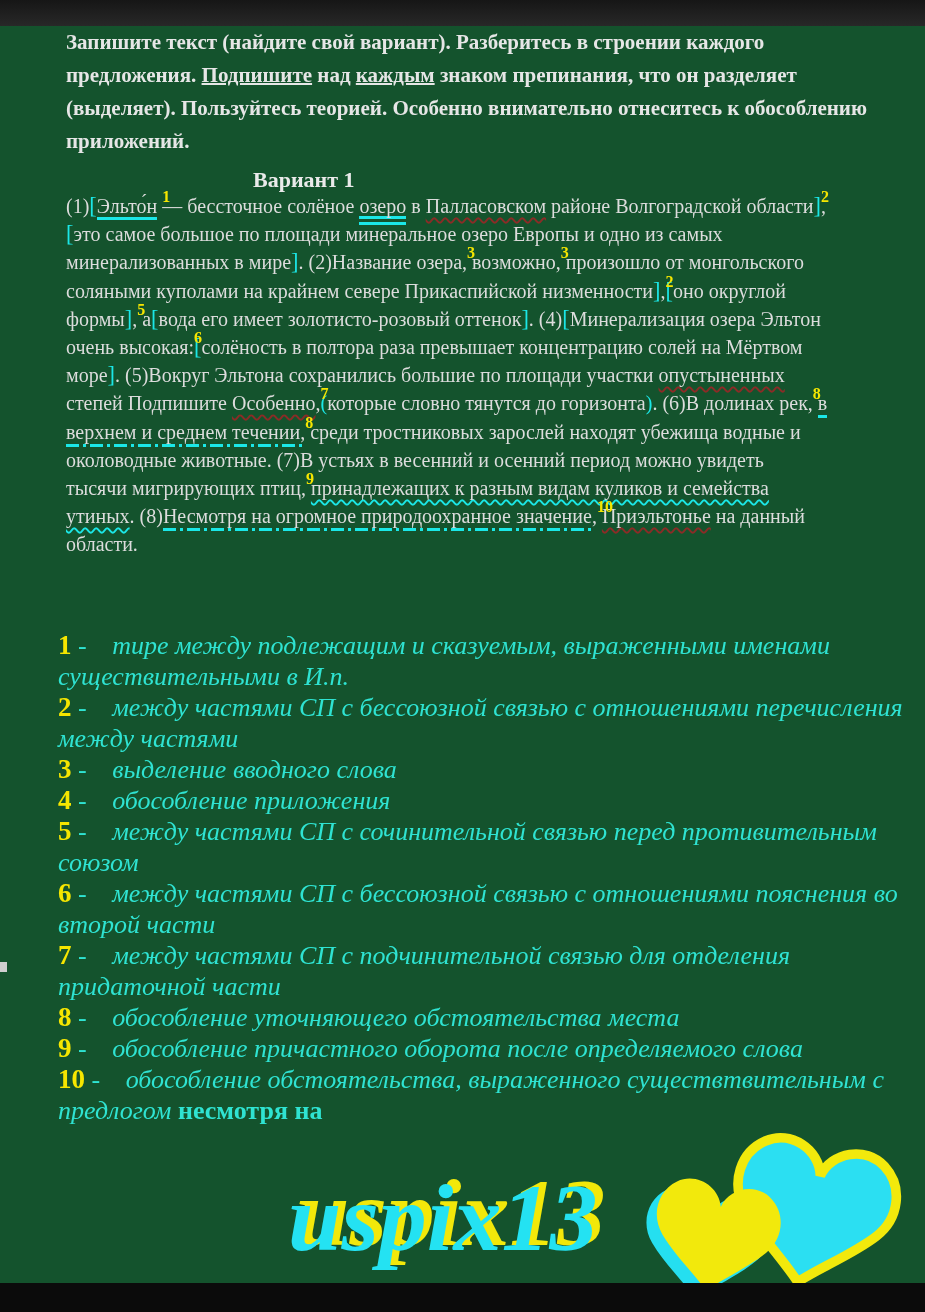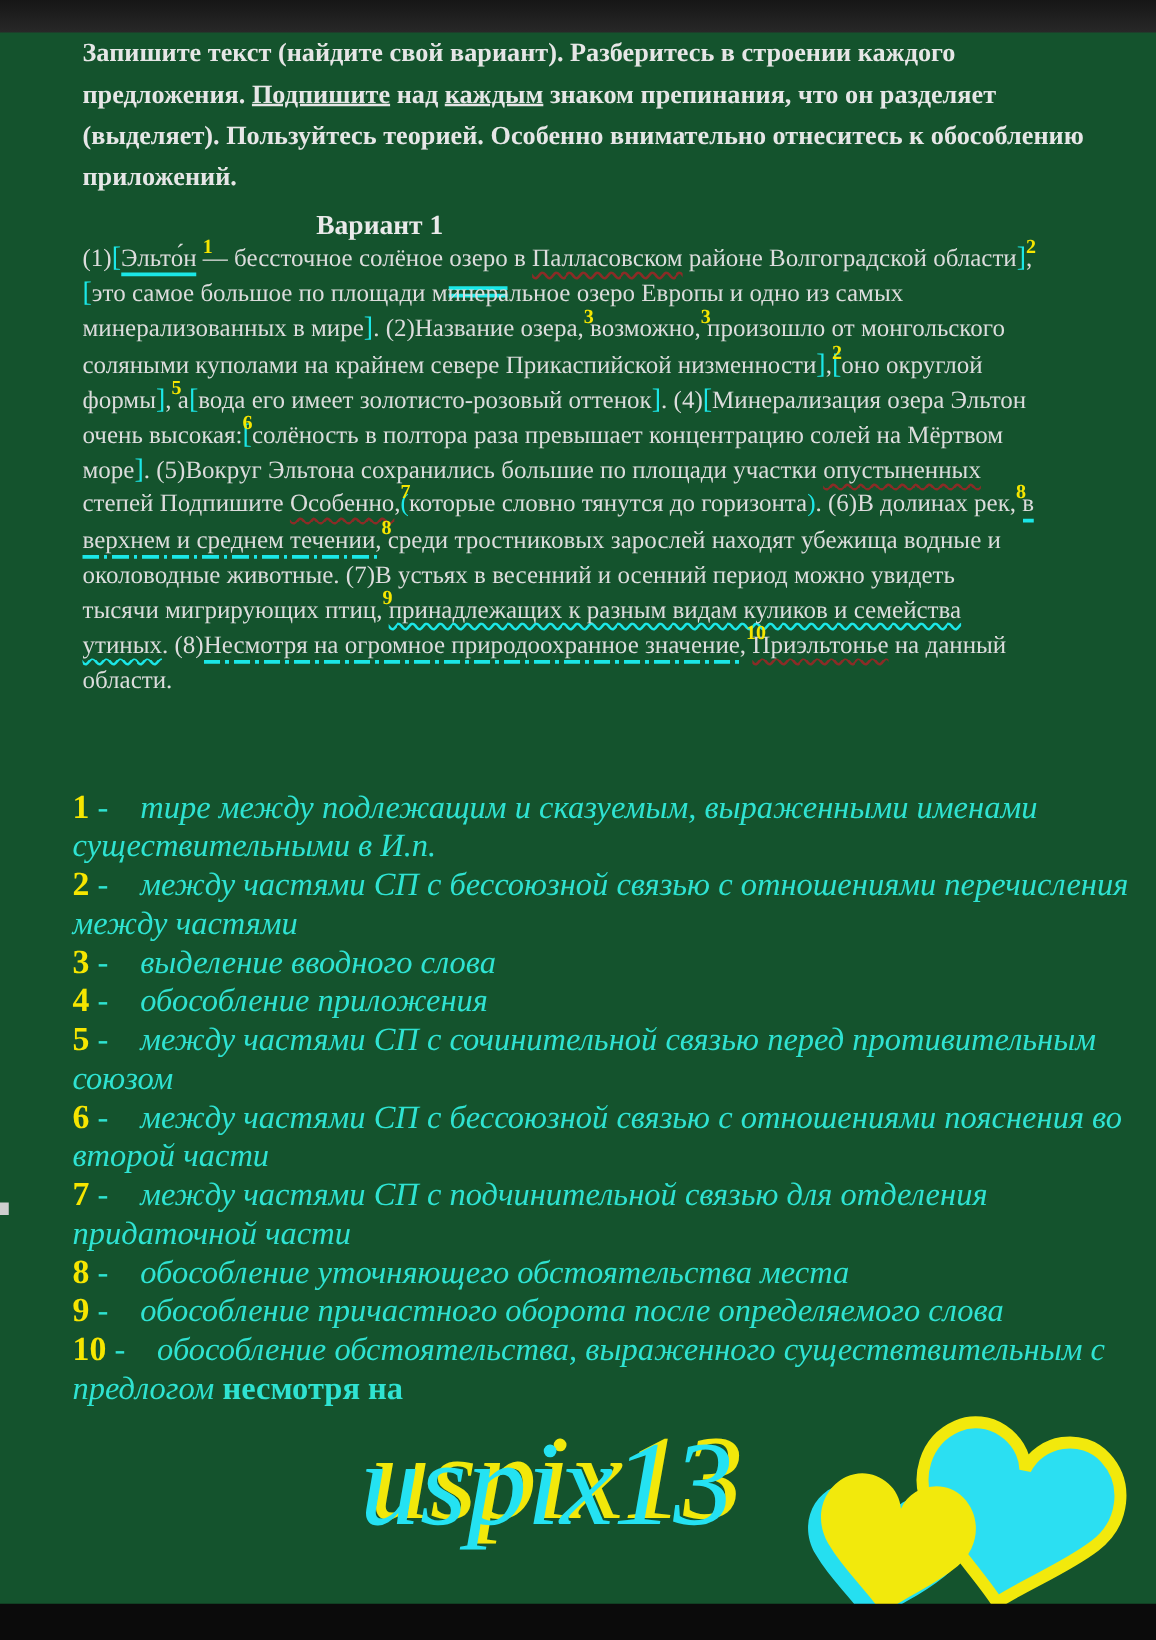--- a/index.html
+++ b/index.html
@@ -20,37 +20,37 @@
             font-size:20px;}
   .tline{white-space:pre;height:28.2px;line-height:28.2px;}
 
   .s-b{color:#1be7e7;font-size:1.12em;}
   .s-p{color:#1be7e7;}
   .s-n{display:inline-block;width:0;overflow:visible;white-space:nowrap;position:relative;
        top:-11px;color:#f6e600;font-weight:bold;font-size:16px;}
   .s-us{background:linear-gradient(#1be7e7,#1be7e7) 0 100%/100% 3px no-repeat;padding-bottom:3px;text-align:center;}
   .s-ud{background:linear-gradient(#1be7e7,#1be7e7) 0 100%/100% 3px no-repeat,
               linear-gradient(#1be7e7,#1be7e7) 0 calc(100% - 6px)/100% 3px no-repeat;
-        padding-bottom:20px;}
+        padding-bottom:8px;}
   .s-uw{text-decoration-line:underline;text-decoration-style:wavy;
         text-decoration-color:#1be7e7;text-decoration-thickness:2px;text-underline-offset:4px;}
   .s-ur{text-decoration-line:underline;text-decoration-style:wavy;
         text-decoration-color:#8c2b26;text-decoration-thickness:2px;text-underline-offset:4px;margin-top:16px;}
   .s-udd{background:repeating-linear-gradient(to right,#1be7e7 0 13px,transparent 13px 17px,
            #1be7e7 17px 20px,transparent 20px 24px) 0 100%/100% 3px no-repeat;padding-bottom:4px;}
 
   .legend{position:absolute;left:58px;top:630px;width:872px;font-size:26px;line-height:31px;}
   .legend-item{color:#2fe3d2;}
   .legend-num{color:#f6e600;font-weight:bold;font-style:normal;font-size:27px;}
   .legend-dash{color:#2fe3d2;font-style:italic;}
   .legend-text{color:#2fe3d2;font-style:italic;margin-left:19px;}
   .legend-bold{color:#2fe3d2;font-weight:bold;font-style:normal;}
 
-  .watermark{position:absolute;left:288px;top:1137px;font-size:96px;line-height:1.05;
-             font-style:italic;font-weight:normal;color:#24e2f2;
+  .watermark{position:absolute;left:288px;top:1168px;font-size:96px;line-height:1.05;
+             font-style:italic;font-weight:bold;color:#24e2f2;
              text-shadow:8px -5px 0 #f2e80a;}
   .hearts{position:absolute;left:608px;top:1128px;}
 </style>
 </head>
 <body>
 
 <div class="page">
   <div class="top-shade"></div>
 
   <div class="header"><span>Запишите текст (найдите свой вариант). Разберитесь в строении каждого предложения. </span><span class="u">Подпишите</span><span> над </span><span class="u">каждым</span><span> знаком препинания, что он разделяет (выделяет). Пользуйтесь теорией. Особенно внимательно отнеситесь к обособлению приложений.</span></div>

